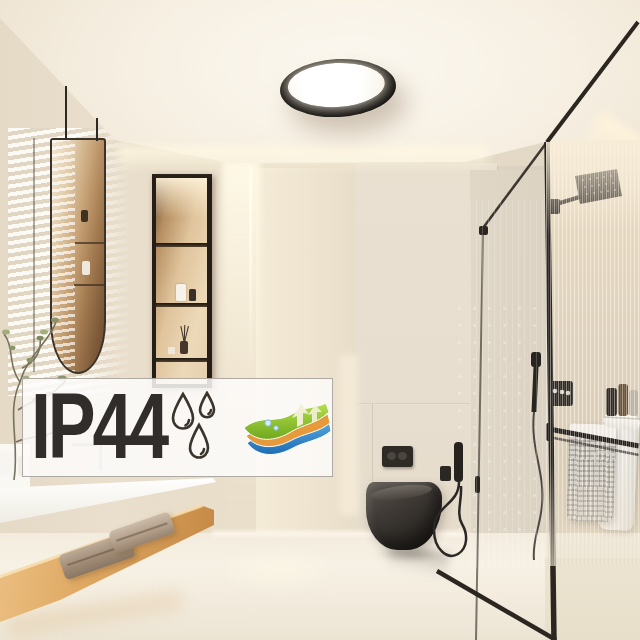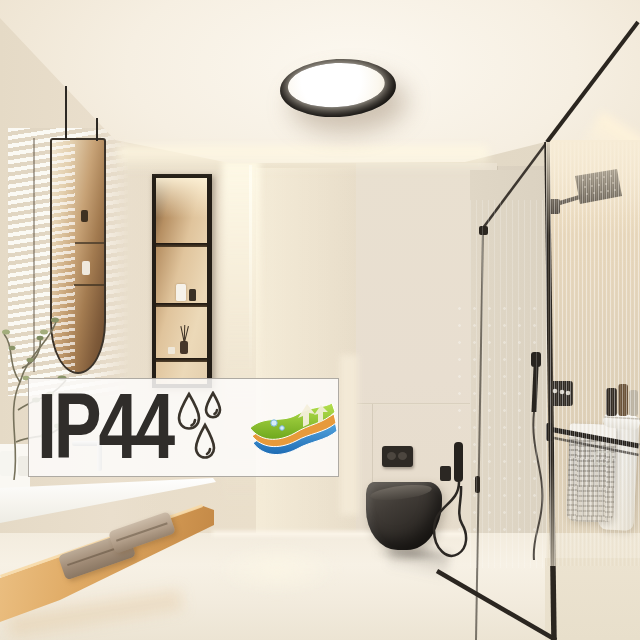--- a/index.html
+++ b/index.html
@@ -134,21 +134,21 @@
     background:repeating-linear-gradient(90deg,rgba(255,255,255,.85) 0 1px,rgba(255,255,255,0) 1px 2px,rgba(214,202,182,.4) 2px 3px,rgba(255,255,255,0) 3px 4px);}
   .water-fade{left:546px;top:142px;width:94px;height:424px;
     background:linear-gradient(180deg,rgba(247,236,214,.85) 0%,rgba(247,236,214,0) 22%,rgba(240,230,210,0) 75%,rgba(234,224,203,.6) 100%);}
   .glass-streaks{left:470px;top:200px;width:77px;height:368px;opacity:.22;
     background:repeating-linear-gradient(90deg,rgba(255,255,255,.9) 0 1px,rgba(255,255,255,0) 1px 6px);}
 
   
   
 
   
-  .badge{left:28px;top:378px;width:311px;height:99px;background:rgba(253,252,250,.86);
+  .badge{left:22px;top:378px;width:311px;height:99px;background:rgba(253,252,250,.86);
     border:1px solid rgba(155,150,142,.8);display:flex;align-items:center;position:absolute;}
   .badge-text{position:relative;display:inline-block;margin-left:8px;margin-top:-4px;
     font-size:92px;font-weight:bold;letter-spacing:-4px;color:#302d2a;line-height:1;
     transform:scaleX(.78);transform-origin:left center;font-family:"Liberation Sans",sans-serif;}
   .svg-abs{position:absolute;}
 </style>
 </head>
 <body>
 
 <div id="scene">

